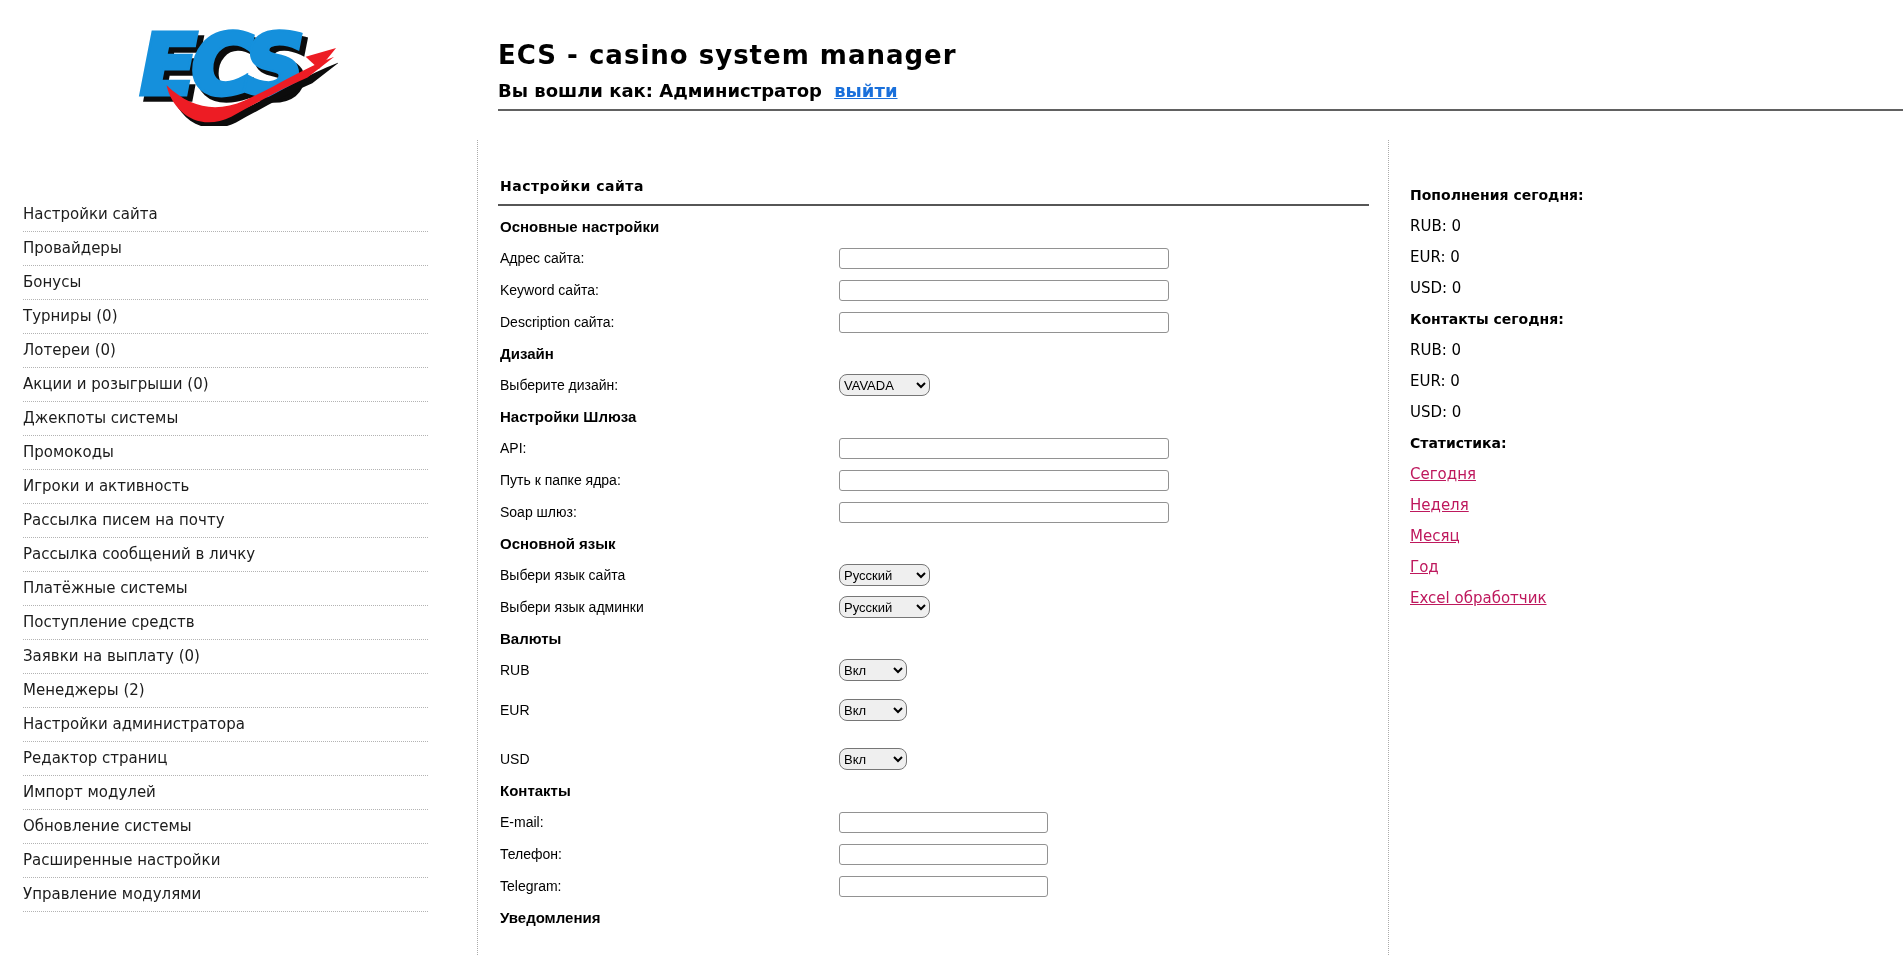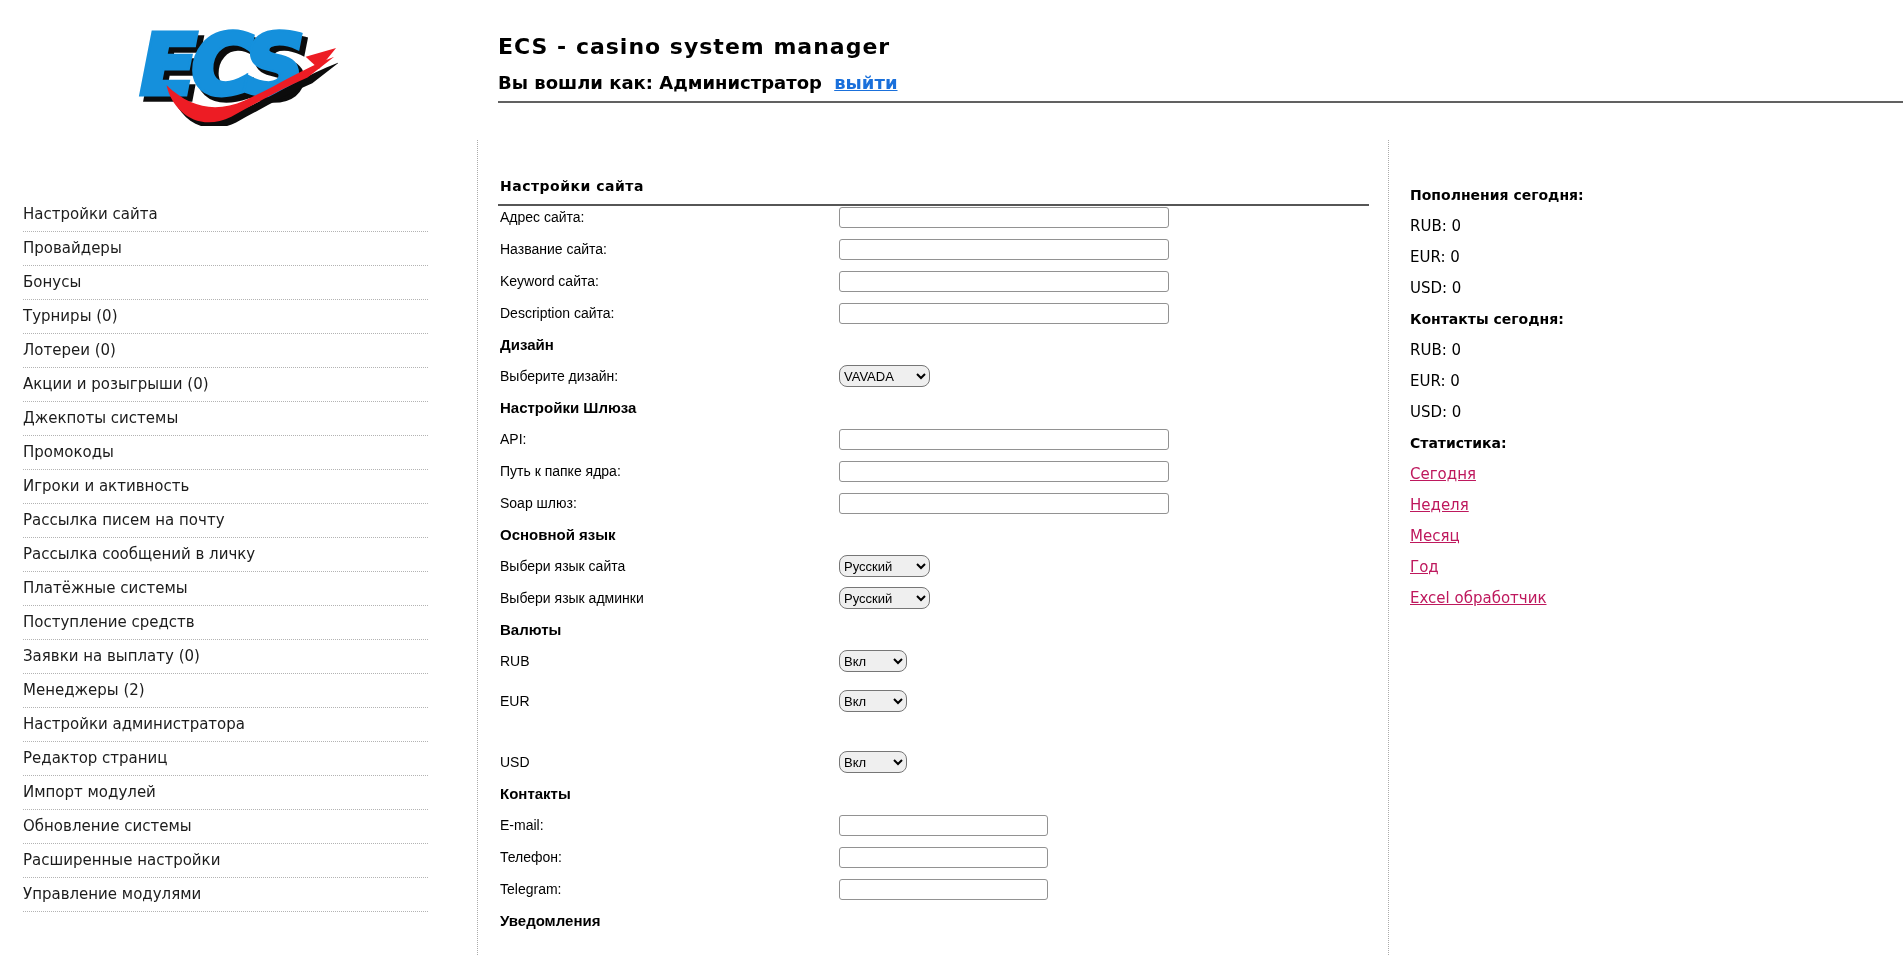--- a/index.html
+++ b/index.html
@@ -7,21 +7,21 @@
   body {
     width:1903px; height:955px; overflow:hidden; background:#fff; color:#000;
     font-family:"Liberation Sans", sans-serif; font-size:14px;
   }
   .comic { font-family:"DejaVu Sans", sans-serif; }
 
   
   header { position:relative; height:140px; }
   .logo { position:absolute; left:138px; top:14px; width:200px; height:112px; display:block; cursor:pointer; }
   .head-text { position:absolute; left:498px; top:33px; right:0; }
-  h1.app-title { margin:0 0 13px 0; font-size:22px; line-height:28px; font-weight:bold; letter-spacing:1px; }
+  h1.app-title { margin:8px 0 13px 0; font-size:26px; line-height:28px; font-weight:bold; letter-spacing:1px; }
   .login-line { font-size:18px; font-weight:bold; line-height:18px; }
   .login-line a { color:#1a70db; margin-left:6px; text-decoration:underline; cursor:pointer; }
   .head-rule { margin-top:9px; height:2px; background:#616161; width:100%; }
 
   
   .columns { display:flex; height:815px; }
   nav.sidebar { width:478px; border-right:1px dotted #ababab; }
   nav.sidebar ul { list-style:none; margin:58px 0 0 23px; padding:0; width:405px; }
   nav.sidebar li {
     font-size:15px; line-height:17px; color:#1c1c1c; cursor:pointer;
@@ -41,21 +41,21 @@
     padding:0 4px; font-family:"Liberation Sans",sans-serif; font-size:13px; background:#fff;
   }
   .inp.short { width:209px; }
   select.sel {
     height:22px; font-size:13px; font-family:"Liberation Sans",sans-serif;
     background:#efefef; border:1px solid #767676; border-radius:8px; color:#000;
   }
   select.w90 { width:91px; }
   select.w62 { width:68px; }
   .gap-a { margin-top:18px; }
-  .gap-b { margin-top:39px; }
+  .gap-b { margin-top:27px; }
 
   
   aside.stats p { margin:0 0 14px 0; font-size:15px; line-height:17px; }
   aside.stats p.b { font-weight:bold; font-size:14px; }
   aside.stats a { color:#be185d; text-decoration:underline; cursor:pointer; }
 </style>
 </head>
 <body>
 
 <div class="page">
@@ -109,27 +109,24 @@
         <li>Обновление системы</li>
         <li>Расширенные настройки</li>
         <li>Управление модулями</li>
       </ul>
     </nav>
 
     <main class="content">
       <h2 class="content-title comic">Настройки сайта</h2>
       <div class="content-rule"></div>
 
+      <h3 class="sec">Основные настройки</h3>
 
       <div class="row">
         <label>Адрес сайта:</label>
-        <input type="text" class="inp" value="" style="">
-      </div>
-      <div class="row">
-        <label>Название сайта:</label>
         <input type="text" class="inp" value="" style="">
       </div>
       <div class="row">
         <label>Keyword сайта:</label>
         <input type="text" class="inp" value="" style="">
       </div>
       <div class="row">
         <label>Description сайта:</label>
         <input type="text" class="inp" value="" style="">
       </div>

